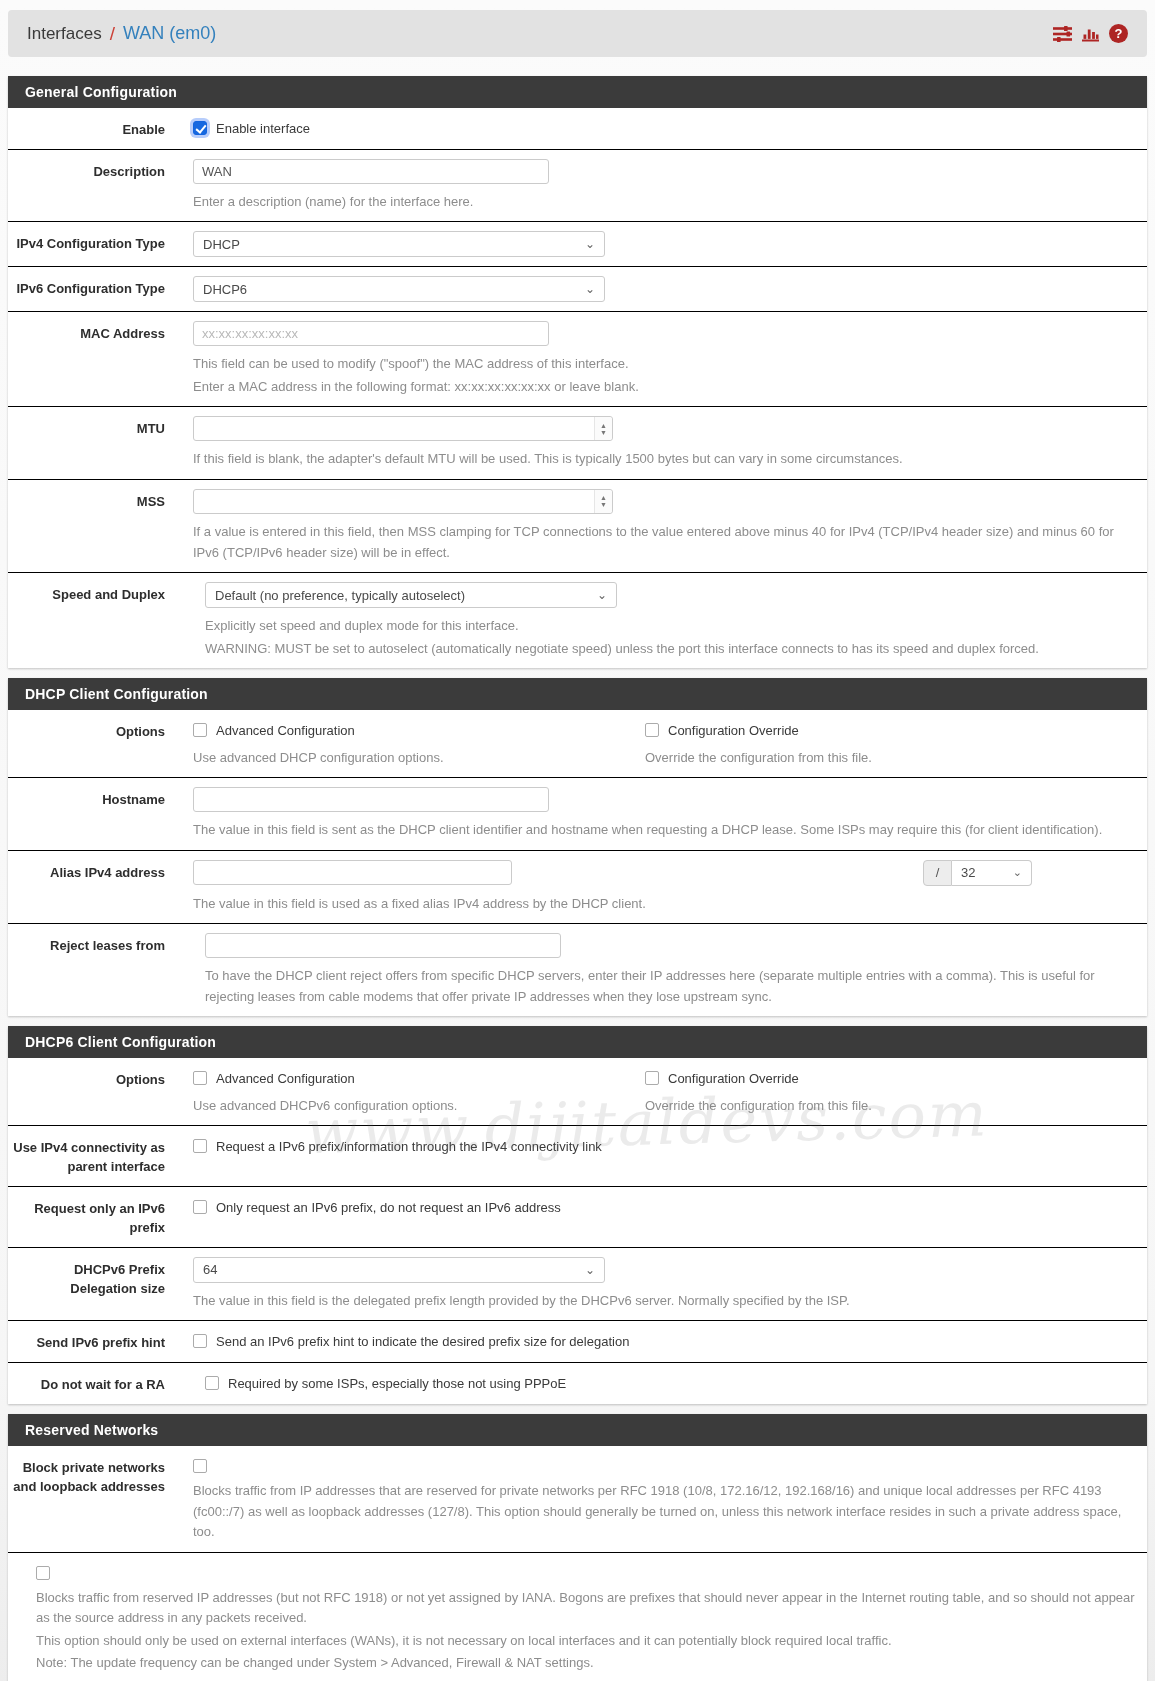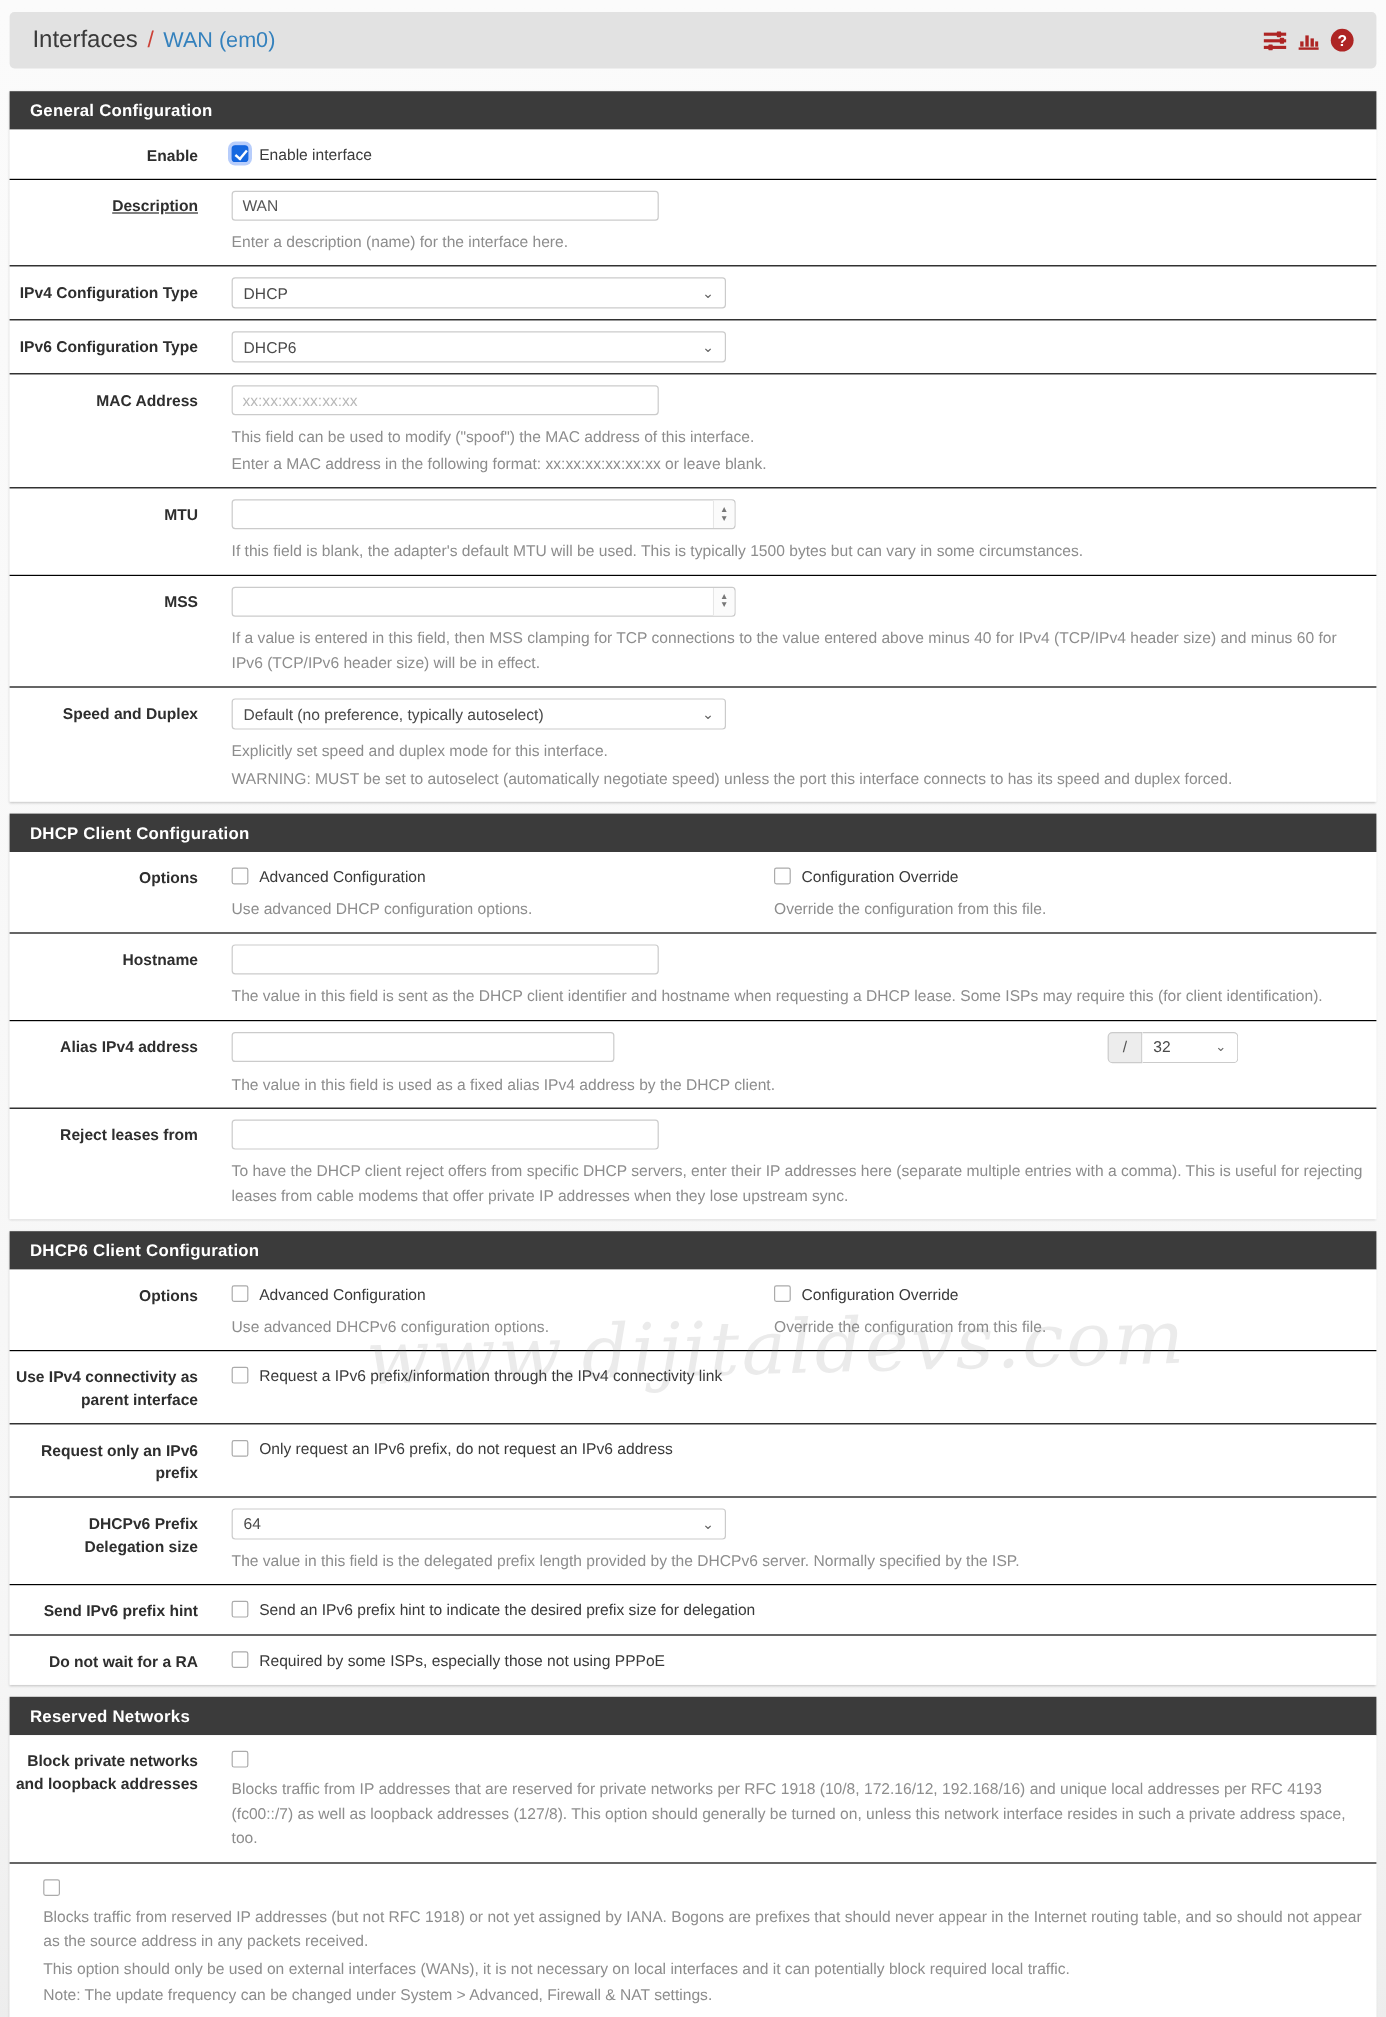--- a/index.html
+++ b/index.html
@@ -4,41 +4,41 @@
 <style>
   * { box-sizing: border-box; }
   html,body { margin:0; padding:0; }
   body { background:#ededed; font-family:"Liberation Sans", sans-serif; }
   .page { width:1155px; min-height:1681px; margin:0 auto; position:relative;
           background:linear-gradient(#fbfbfb 0%, #f6f6f6 80%, #ececec 100%); overflow:hidden; }
 
   
   .breadcrumb-bar { margin:10px 8px 19px; height:47px; background:#e2e2e2; border-radius:4px;
                     display:flex; align-items:center; padding:0 19px; }
-  .bc-text { font-size:20px; color:#3a3a3a; }
+  .bc-text { font-size:17px; color:#3a3a3a; }
   .bc-sep  { font-size:19px; color:#cc4036; margin:0 8px; }
   .bc-link { font-size:18px; color:#3481bd; }
   .bc-icons { margin-left:auto; display:flex; align-items:center; gap:10px; }
   .icon-btn { display:flex; align-items:center; justify-content:center; cursor:pointer; }
   .help-circle { width:19px; height:19px; border-radius:50%; background:#ae2524; color:#fff;
                  font-size:13px; font-weight:bold; display:flex; align-items:center; justify-content:center; }
 
   
   .panel { margin:0 8px 10px; background:#fff; box-shadow:0 1px 2px rgba(0,0,0,.22); }
   .panel-header { background:#3b3b3b; color:#fff; font-size:14px; font-weight:bold;
                   padding:8px 17px; letter-spacing:.2px; }
   .panel-body { background:#fff; }
   .panel-body--padbottom { padding-bottom:26px; }
 
   
   .row { display:flex; border-bottom:1px solid #000000; padding:9px 10px 9px 0; }
-  .panel-body .row:last-child { border-bottom:none; }
+  .panel-body .row:last-child { border-bottom:none;gap:12px; }
   .lbl { flex:0 0 157px; text-align:right; font-size:13px; font-weight:bold; color:#2e2e2e;
          padding-top:4px; line-height:1.45; }
-  .lbl .u { text-decoration:underline; }
+  .lbl .u { }
   .ctl { flex:1; margin-left:28px; min-width:0; }
 
   .text-input { display:block; width:356px; height:25px; border:1px solid #cbcbcb; border-radius:3px;
                 padding:0 8px; font-size:13px; color:#555; font-family:inherit; background:#fff; outline:none; }
   .text-input::placeholder { color:#b9b9b9; }
   .text-input--short { width:319px; }
 
   .num-wrap { position:relative; width:420px; }
   .num-wrap .text-input { width:100%; padding-right:22px; }
   .spinner { position:absolute; right:1px; top:1px; bottom:1px; width:18px; background:#fbfbfb;

